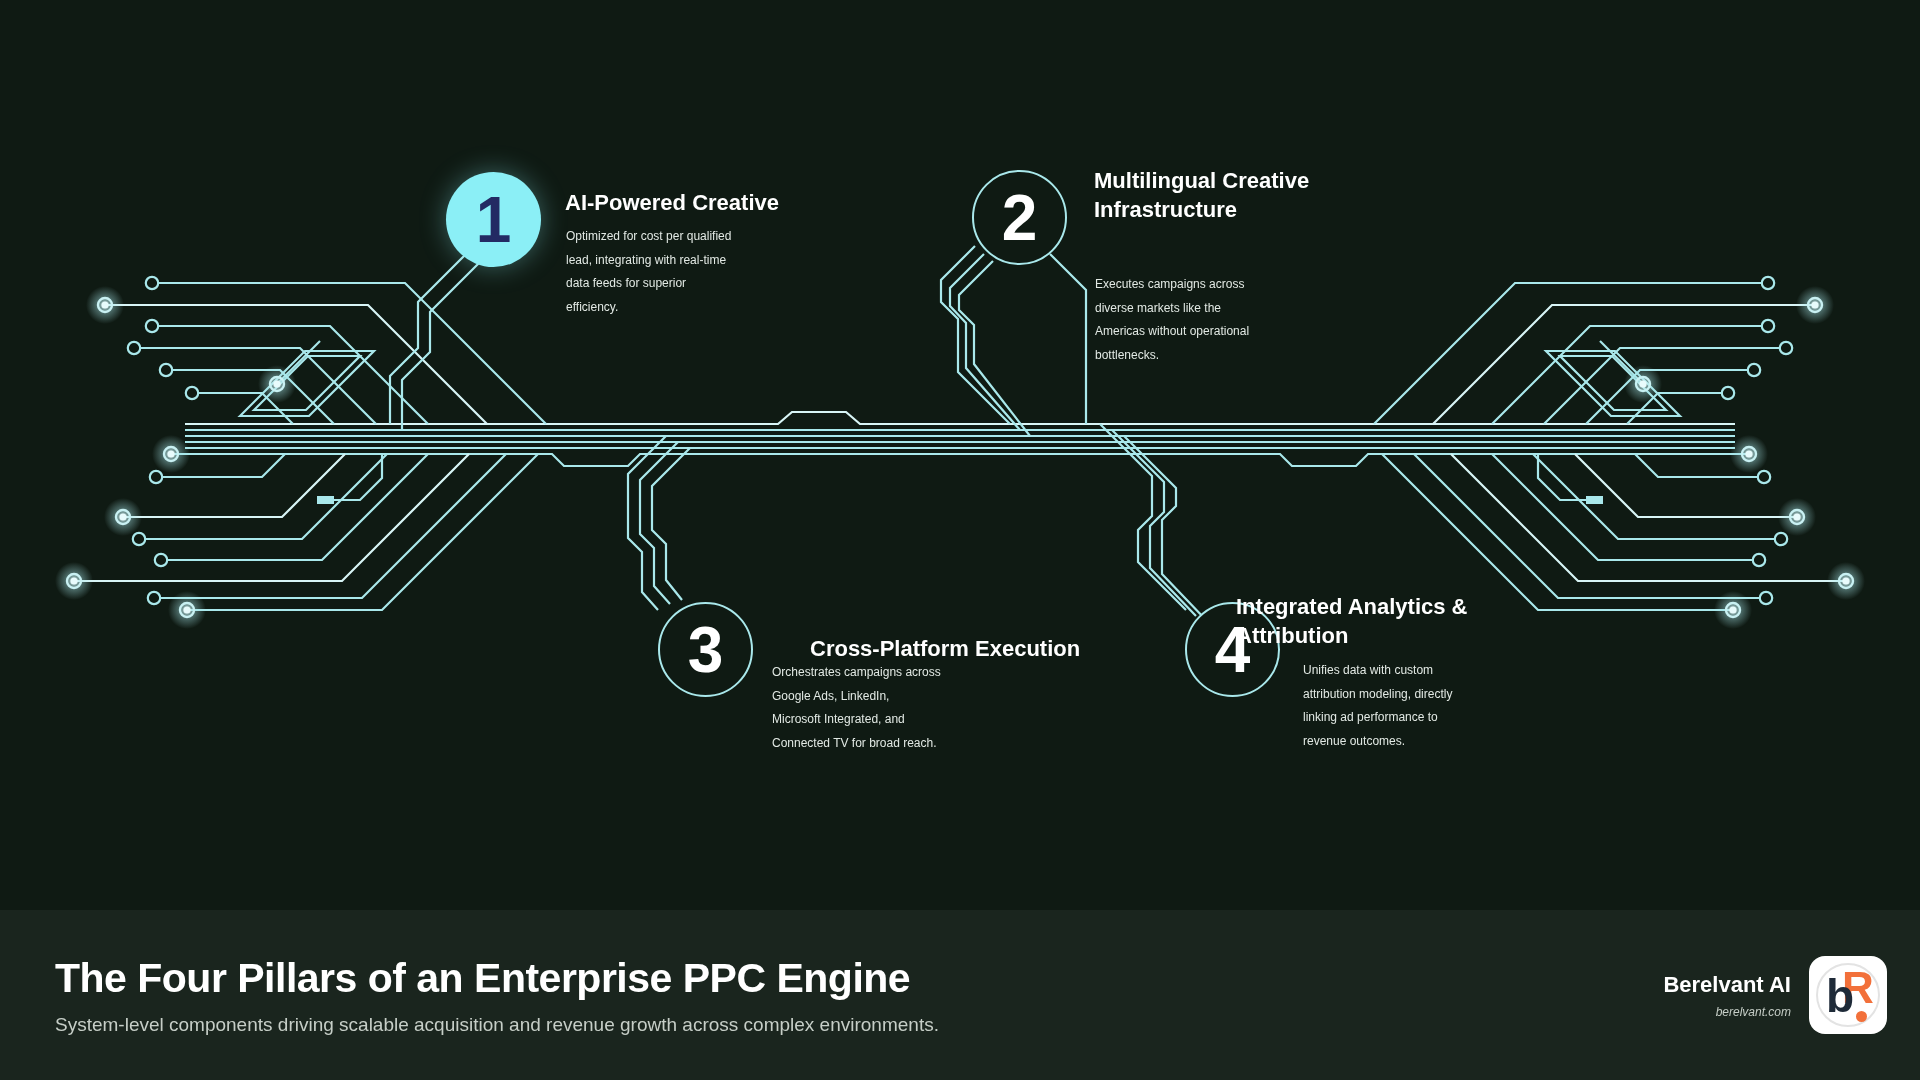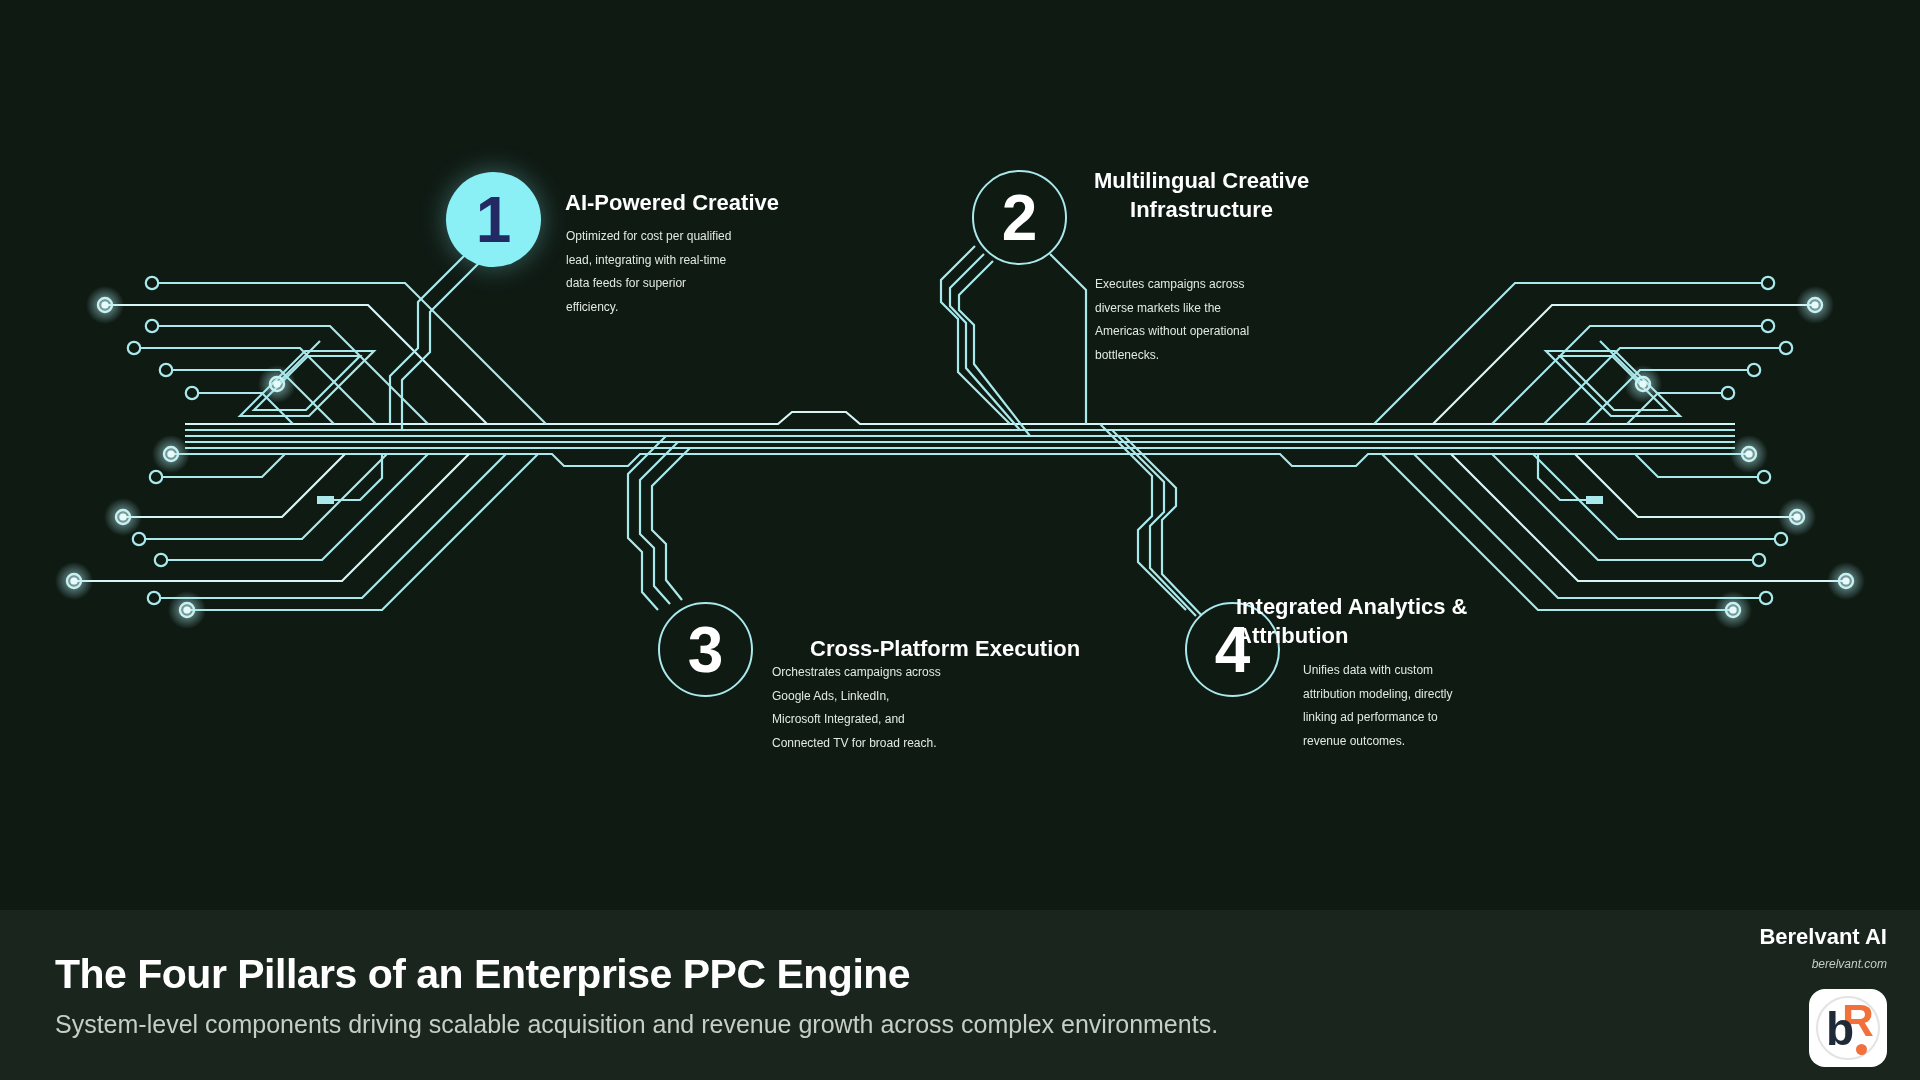--- a/index.html
+++ b/index.html
@@ -52,22 +52,22 @@
   }
 
   
   .footer{
     position:absolute;left:0;top:910px;width:1920px;height:170px;
     background:var(--footer-background);
     display:flex;align-items:center;justify-content:space-between;
     padding:0 33px 0 55px;
   }
   .ftitle{color:var(--text-primary);font-size:41px;font-weight:800;letter-spacing:-.5px;}
-  .fsub{color:var(--text-muted);font-size:25px;font-weight:400;margin-top:12px;}
-  .brand{display:flex;align-items:flex-end;gap:18px;flex-direction:column;}
+  .fsub{color:var(--text-muted);font-size:19px;font-weight:400;margin-top:12px;}
+  .brand{display:flex;align-items:center;gap:18px;}
   .brand-text{text-align:right;}
   .brand-name{color:var(--text-primary);font-size:22px;font-weight:700;}
   .brand-url{color:var(--text-muted);font-size:12px;margin-top:7px;font-style:italic;}
   .logo{
     position:relative;width:78px;height:78px;border-radius:16px;background:#FFFFFF;
     flex:0 0 auto;
   }
   .logo-ring{
     position:absolute;left:7px;top:7px;width:64px;height:64px;border-radius:50%;
     border:2px solid #E3E3E3;
@@ -186,21 +186,21 @@
     <div class="nbody" style="left:566px;top:225px;">Optimized for cost per qualified
 lead, integrating with real-time
 data feeds for superior
 efficiency.</div>
   </div>
 
   <div>
     <div class="badge outline" style="left: 972px; top: 170px; position: absolute;">
       <span>2</span>
     </div>
-    <div class="ntitle" style="left:1094px;top:166px;text-align:center;">Multilingual Creative
+    <div class="ntitle" style="left:1094px;top:166px;">Multilingual Creative
 Infrastructure</div>
     <div class="nbody" style="left:1095px;top:232px;margin-top:41px;">Executes campaigns across
 diverse markets like the
 Americas without operational
 bottlenecks.</div>
   </div>
 
   <div>
     <div class="badge outline" style="left: 658px; top: 602px; position: absolute;">
       <span>3</span>

